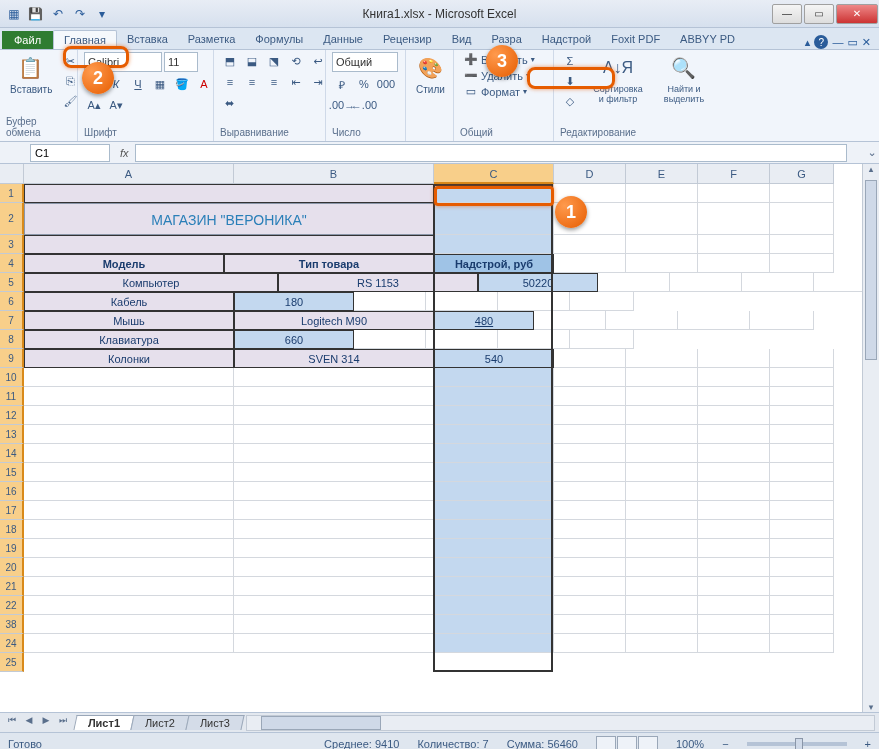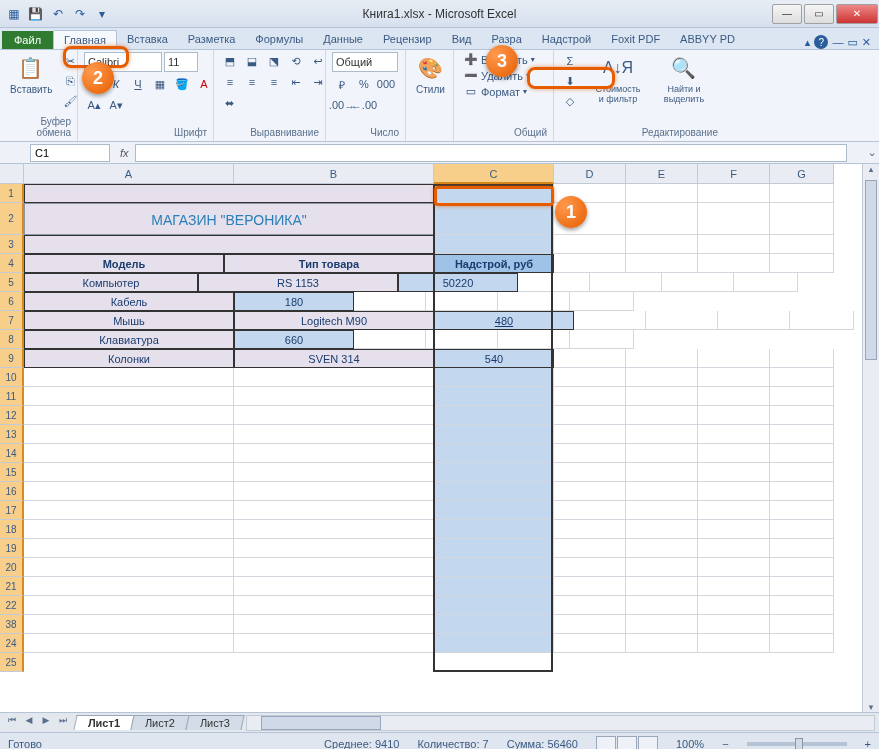--- a/index.html
+++ b/index.html
@@ -18,21 +18,21 @@
 .tabstrip { height: 22px; background: #dce6f2; display: flex; align-items: flex-end; border-bottom: 1px solid #b5c3d6; padding-left: 2px; }
 .file-tab { background: #2f7c31; color: #fff; padding: 3px 12px; font-size: 11px; cursor: pointer; }
 .rtab { padding: 3px 10px; font-size: 11px; color: #3b5a82; cursor: pointer; }
 .rtab.active { background: #f5f8fc; border: 1px solid #b5c3d6; border-bottom: none; border-radius: 2px 2px 0 0; }
 .tab-help { margin-left: auto; display: flex; gap: 4px; padding-right: 8px; align-items: center; color: #2a5c9a; }
 
 
 .ribbon { height: 92px; background: #f1f5fb; border-bottom: 1px solid #b5c3d6; display: flex; }
 .group { border-right: 1px solid #cfd9e8; display: flex; flex-direction: column; padding: 2px 6px; }
 .group-body { flex: 1; display: flex; align-items: flex-start; gap: 4px; }
-.group-label { text-align: right; font-size: 10px; color: #5a6f8c; padding: 1px 0; }
+.group-label { text-align: left; font-size: 10px; color: #5a6f8c; padding: 1px 0; }
 .bigbtn { display: flex; flex-direction: column; align-items: center; gap: 2px; padding: 2px 4px; cursor: pointer; font-size: 10px; color: #3b5a82; }
 .bigbtn .ico { width: 28px; height: 28px; display: flex; align-items: center; justify-content: center; font-size: 20px; }
 .smallrow { display: flex; gap: 2px; }
 .smallbtn { width: 20px; height: 18px; display: flex; align-items: center; justify-content: center; color: #3b5a82; font-size: 11px; cursor: pointer; border: 1px solid transparent; }
 .combo { height: 20px; border: 1px solid #abc; background: #fff; font-size: 11px; padding: 0 3px; display: flex; align-items: center; }
 .cells-col { display: flex; flex-direction: column; gap: 1px; }
 .cells-item { display: flex; align-items: center; gap: 3px; font-size: 11px; color: #3b5a82; padding: 1px 4px; cursor: pointer; }
 .cells-item .ci { width: 14px; text-align: center; }
 
 
@@ -250,21 +250,21 @@
 
   <div class="group" style="width:170px;border-right:none">
     <div class="group-body" style="gap:8px">
       <div style="display:flex;flex-direction:column;gap:2px">
         <div class="smallbtn">Σ</div>
         <div class="smallbtn">⬇</div>
         <div class="smallbtn">◇</div>
       </div>
       <div class="bigbtn" style="width:60px">
         <div class="ico" style="font-size:16px">A↓Я</div>
-        <span style="font-size:9px;text-align:center">Стоимость и фильтр</span>
+        <span style="font-size:9px;text-align:center">Сортировка и фильтр</span>
       </div>
       <div class="bigbtn" style="width:56px">
         <div class="ico">🔍</div>
         <span style="font-size:9px;text-align:center">Найти и выделить</span>
       </div>
     </div>
     <div class="group-label">Редактирование</div>
   </div>
 </div>
 
@@ -341,40 +341,40 @@
       <div class="row" style="height: 19px;">
         <div class="cell hdr-cell" style="width: 200px;">Модель</div>
         <div class="cell hdr-cell" style="width: 210px;">Тип товара</div>
         <div class="cell hdr-cell selcol" style="width: 120px; background: rgb(159, 195, 230);">Надстрой, руб</div>
         <div class="cell " style="width: 72px;"></div>
         <div class="cell " style="width: 72px;"></div>
         <div class="cell " style="width: 72px;"></div>
         <div class="cell " style="width: 64px;"></div>
       </div>
       <div class="row" style="height: 19px;">
-        <div class="cell data-a" style="width: 174px;">Компьютер</div>
+        <div class="cell data-a" style="width: 254px;">Компьютер</div>
         <div class="cell data-b" style="width: 200px;">RS 1153</div>
         <div class="cell data-c" style="width: 120px;">50220</div>
         <div class="cell " style="width: 72px;"></div>
         <div class="cell " style="width: 72px;"></div>
         <div class="cell " style="width: 72px;"></div>
         <div class="cell " style="width: 64px;"></div>
       </div>
       <div class="row" style="height: 19px;">
         <div class="cell data-a" style="width: 210px;">Кабель</div>
         <div class="cell data-c" style="width: 120px;">180</div>
         <div class="cell " style="width: 72px;"></div>
         <div class="cell " style="width: 72px;"></div>
         <div class="cell " style="width: 72px;"></div>
         <div class="cell " style="width: 64px;"></div>
       </div>
       <div class="row" style="height: 19px;">
         <div class="cell data-a" style="width: 210px;">Мышь</div>
         <div class="cell data-b" style="width: 200px;">Logitech M90</div>
-        <div class="cell data-c" style="width: 140px; text-decoration: underline;">480</div>
+        <div class="cell data-c" style="width: 100px; text-decoration: underline;">480</div>
         <div class="cell " style="width: 72px;"></div>
         <div class="cell " style="width: 72px;"></div>
         <div class="cell " style="width: 72px;"></div>
         <div class="cell " style="width: 64px;"></div>
       </div>
       <div class="row" style="height: 19px;">
         <div class="cell data-a" style="width: 210px;">Клавиатура</div>
         <div class="cell data-c" style="width: 120px;">660</div>
         <div class="cell " style="width: 72px;"></div>
         <div class="cell " style="width: 72px;"></div>

